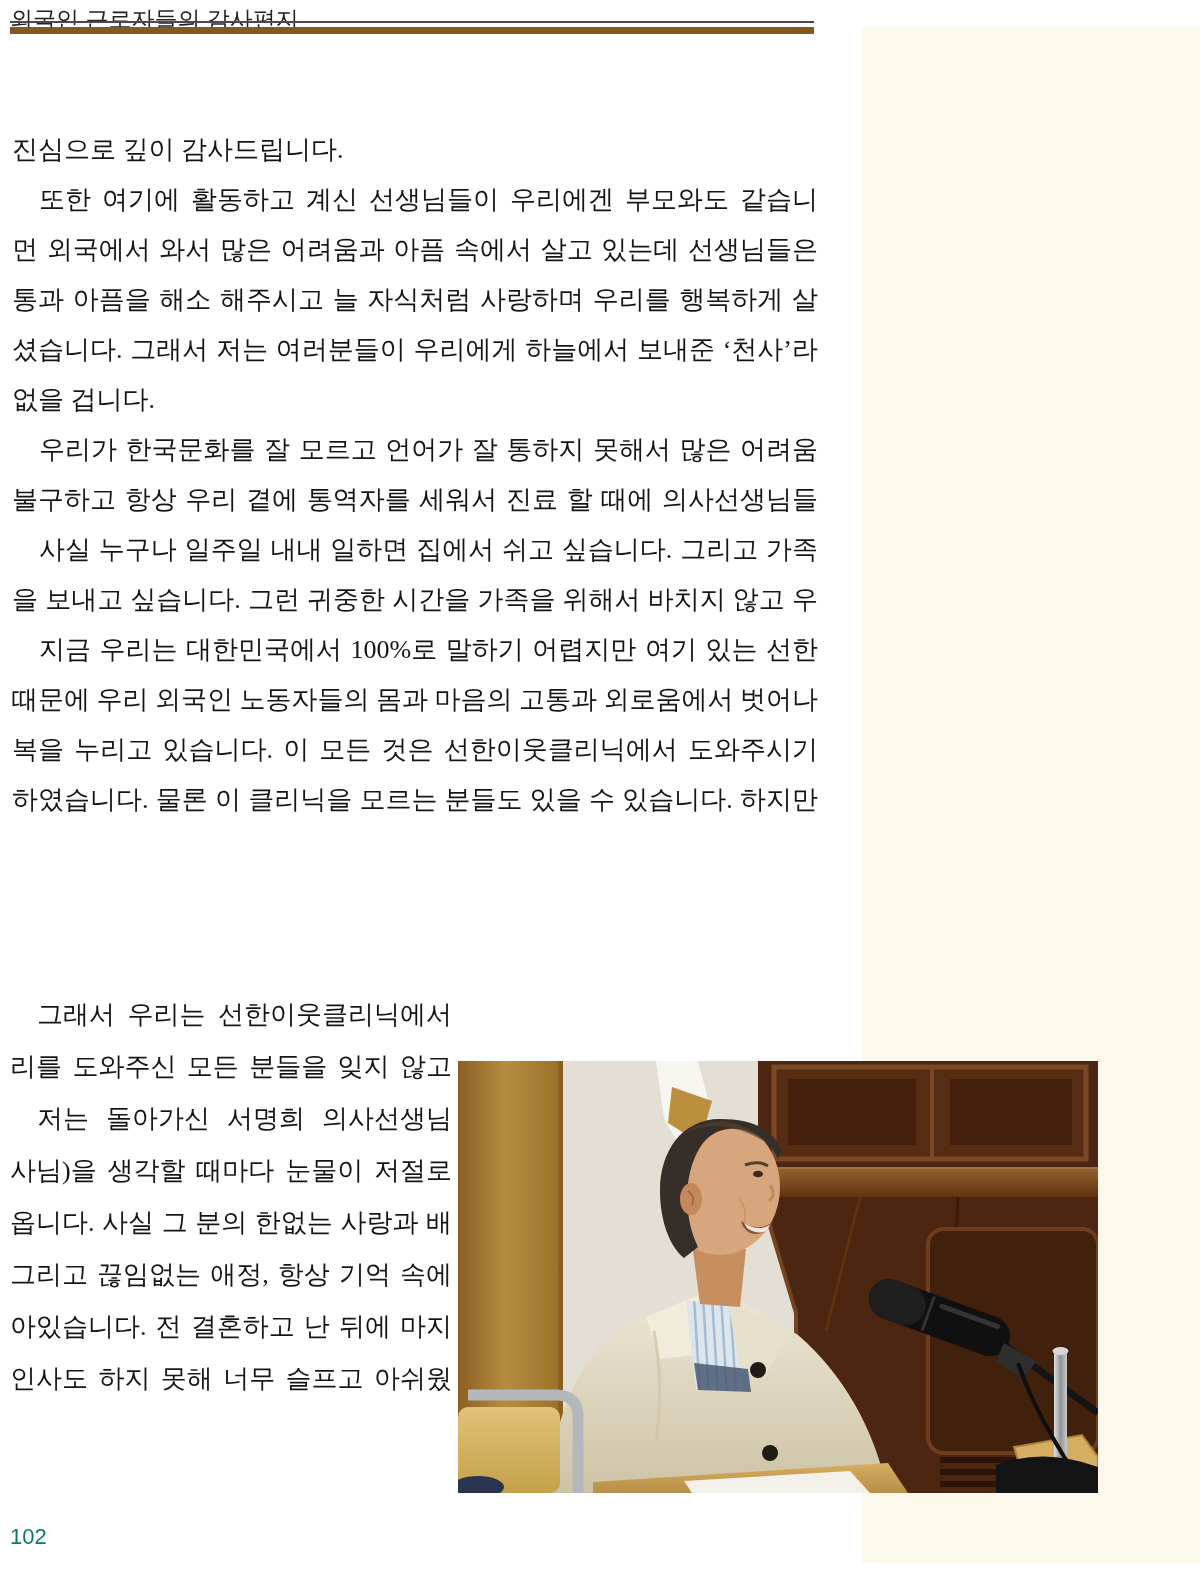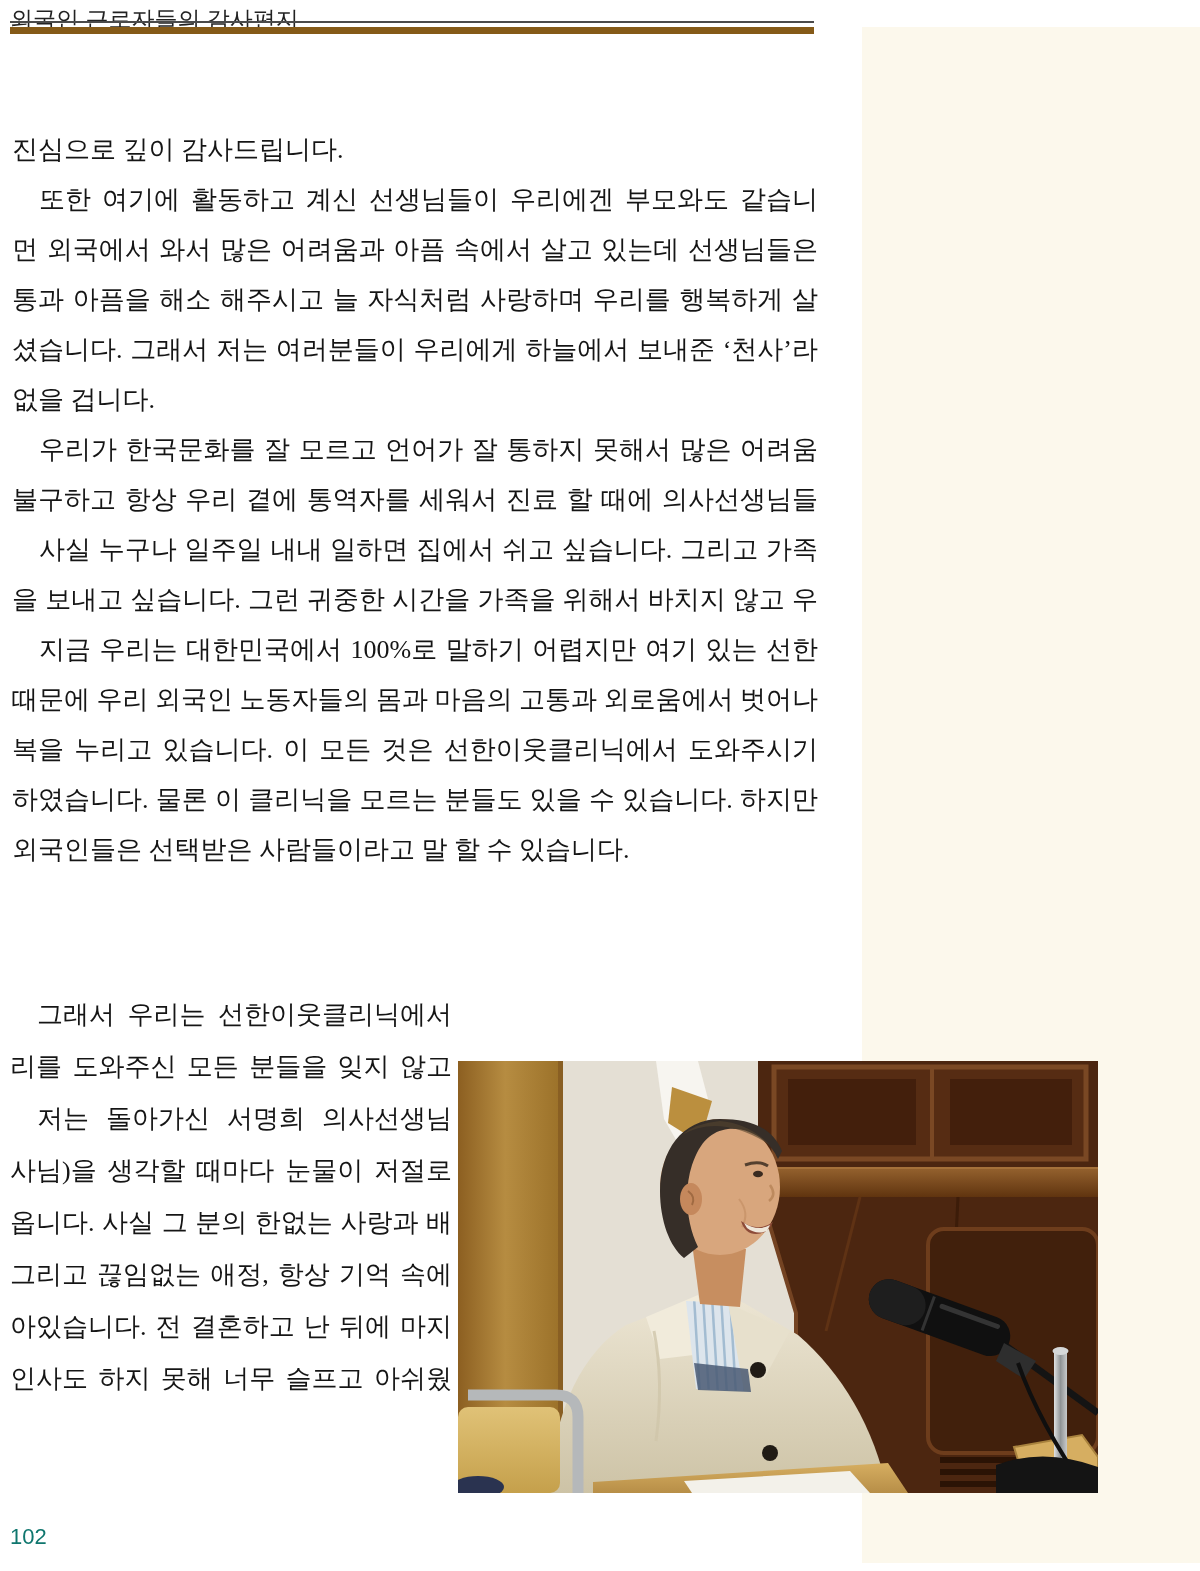--- a/index.html
+++ b/index.html
@@ -51,21 +51,20 @@
   <div class="line">셨습니다. 그래서 저는 여러분들이 우리에게 하늘에서 보내준 ‘천사’라고 해도 틀림</div>
   <div class="line end">없을 겁니다.</div>
   <div class="line ind">우리가 한국문화를 잘 모르고 언어가 잘 통하지 못해서 많은 어려움이 있음에도</div>
   <div class="line">불구하고 항상 우리 곁에 통역자를 세워서 진료 할 때에 의사선생님들이 정확한 진</div>
   <div class="line ind">사실 누구나 일주일 내내 일하면 집에서 쉬고 싶습니다. 그리고 가족과 함께 시간</div>
   <div class="line">을 보내고 싶습니다. 그런 귀중한 시간을 가족을 위해서 바치지 않고 우리 외국인을</div>
   <div class="line ind">지금 우리는 대한민국에서 100%로 말하기 어렵지만 여기 있는 선한이웃클리닉</div>
   <div class="line">때문에 우리 외국인 노동자들의 몸과 마음의 고통과 외로움에서 벗어나 참다운 행</div>
   <div class="line">복을 누리고 있습니다. 이 모든 것은 선한이웃클리닉에서 도와주시기 때문에 가능</div>
   <div class="line">하였습니다. 물론 이 클리닉을 모르는 분들도 있을 수 있습니다. 하지만 여기 오신</div>
-  <div class="line end">외국인들은 선택받은 사람들이라고 말 할 수 있습니다.</div>
 </div>
 
 <div class="narrow-block">
   <div class="line ind">그래서 우리는 선한이웃클리닉에서 우</div>
   <div class="line">리를 도와주신 모든 분들을 잊지 않고 영</div>
   <div class="line ind">저는 돌아가신 서명희 의사선생님(집</div>
   <div class="line">사님)을 생각할 때마다 눈물이 저절로 나</div>
   <div class="line">옵니다. 사실 그 분의 한없는 사랑과 배려</div>
   <div class="line">그리고 끊임없는 애정, 항상 기억 속에 남</div>
   <div class="line">아있습니다. 전 결혼하고 난 뒤에 마지막</div>

